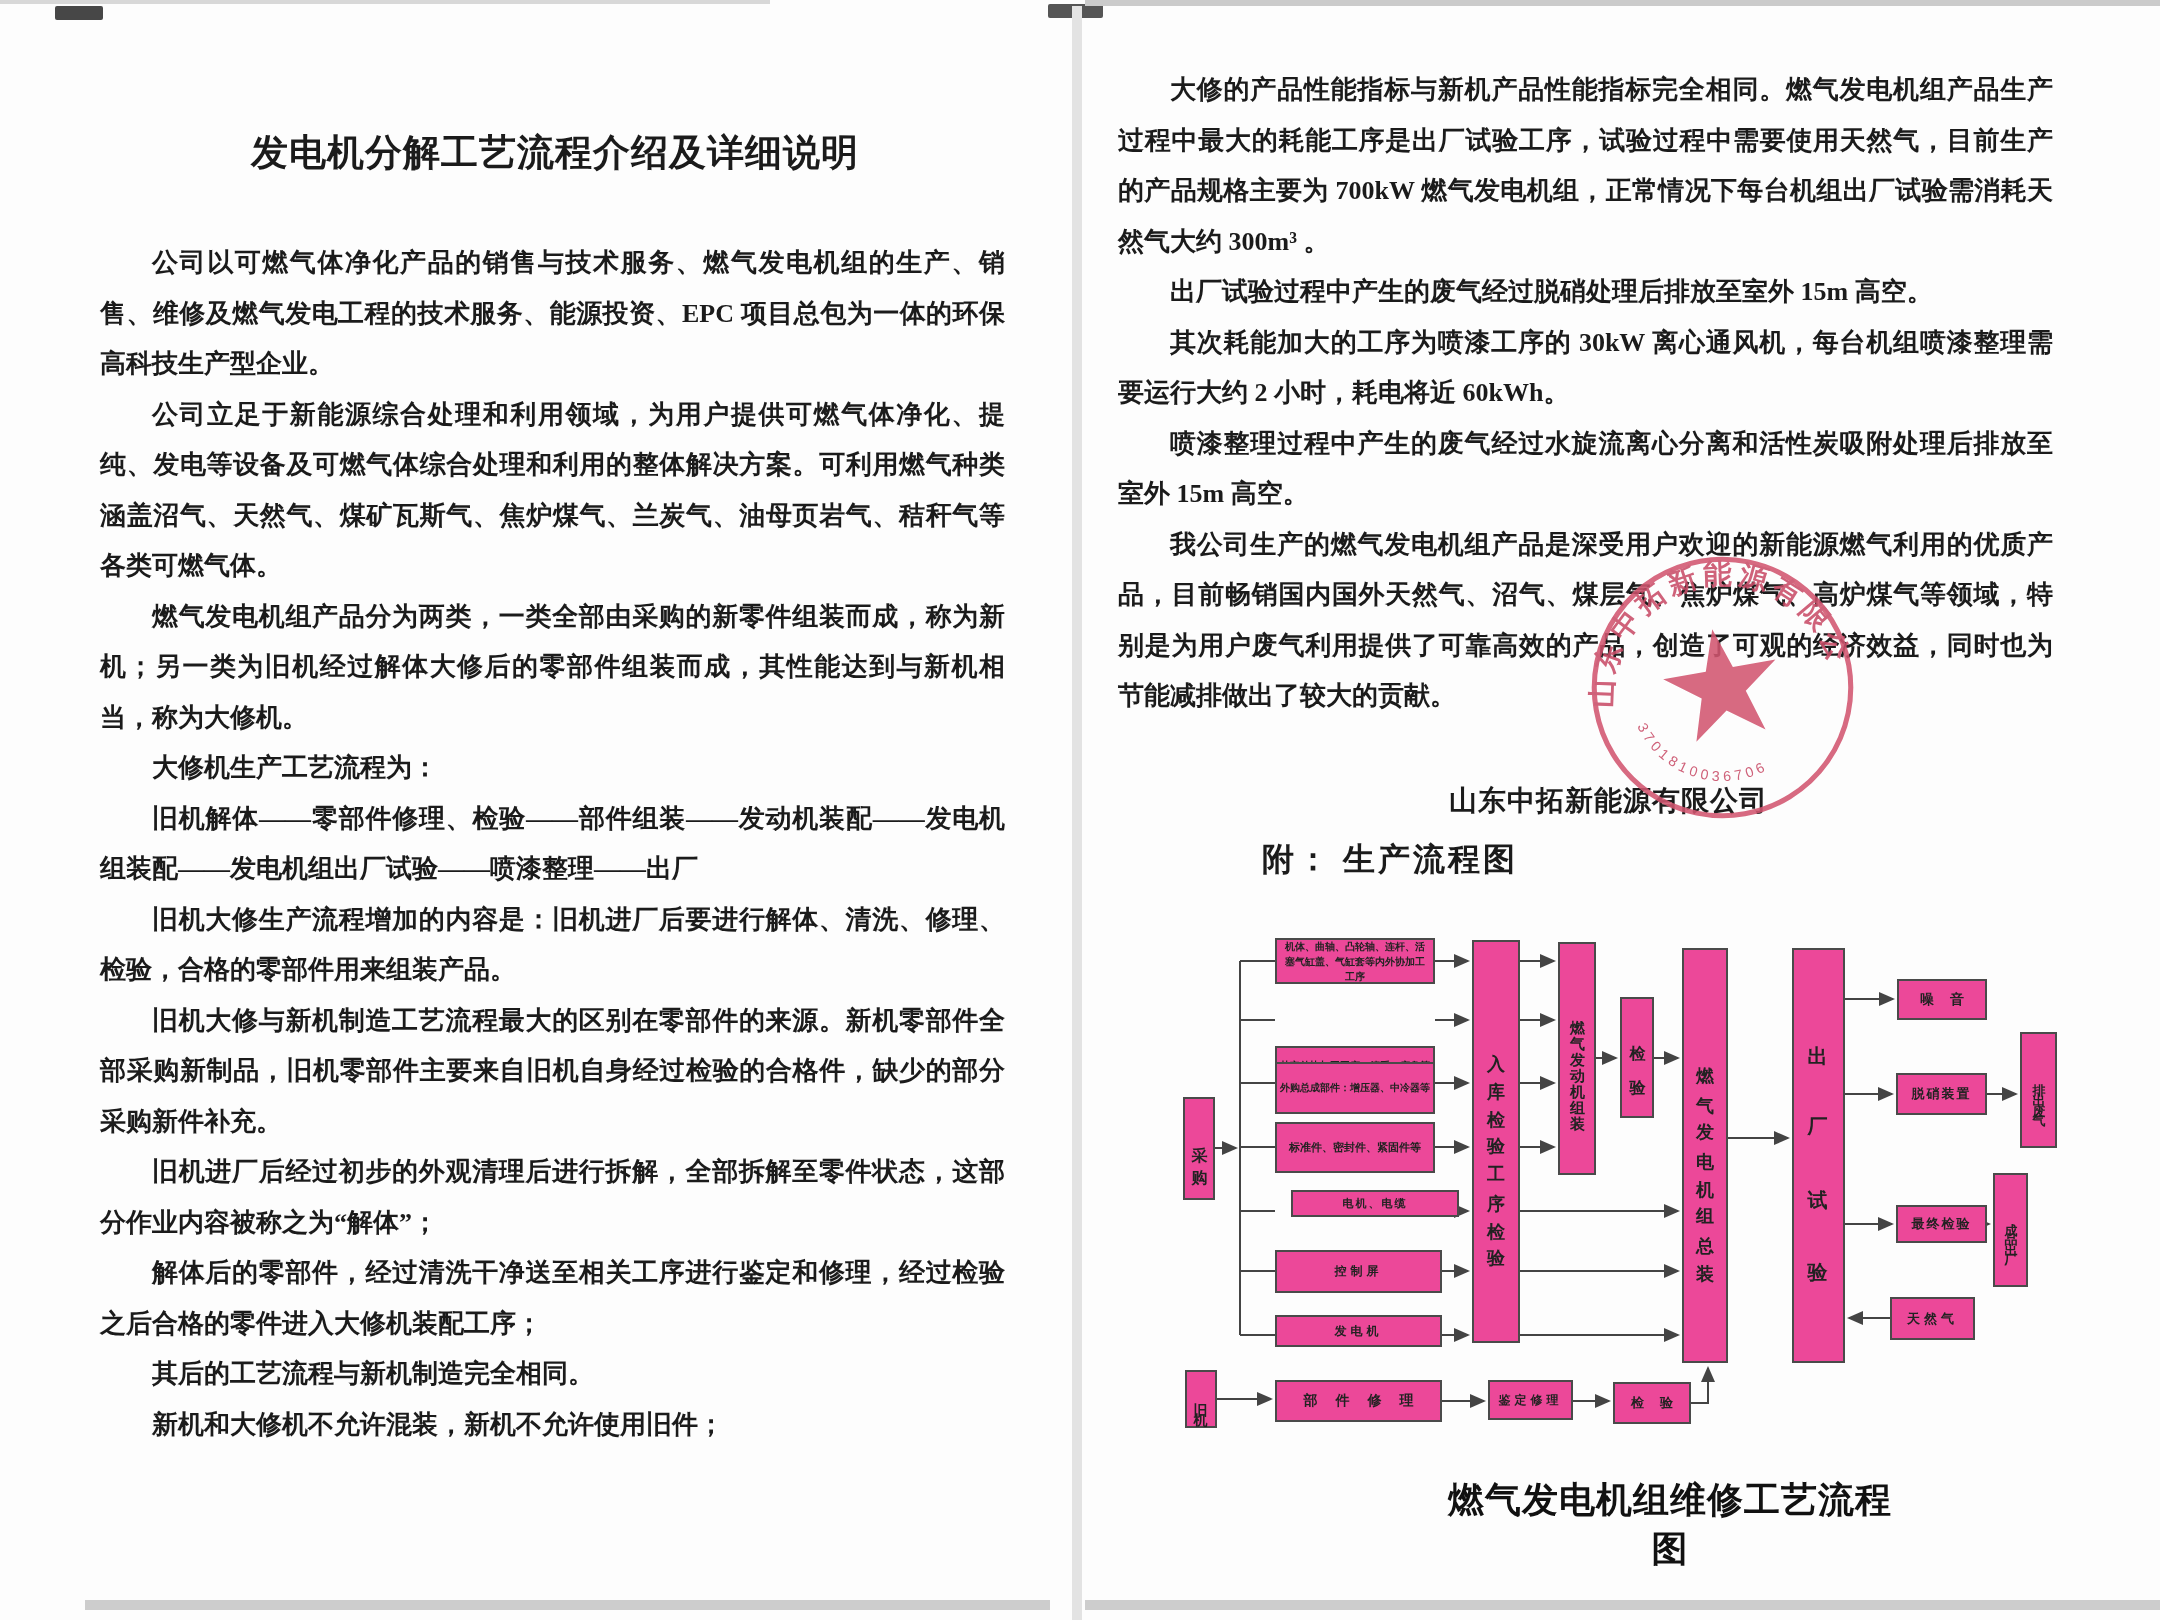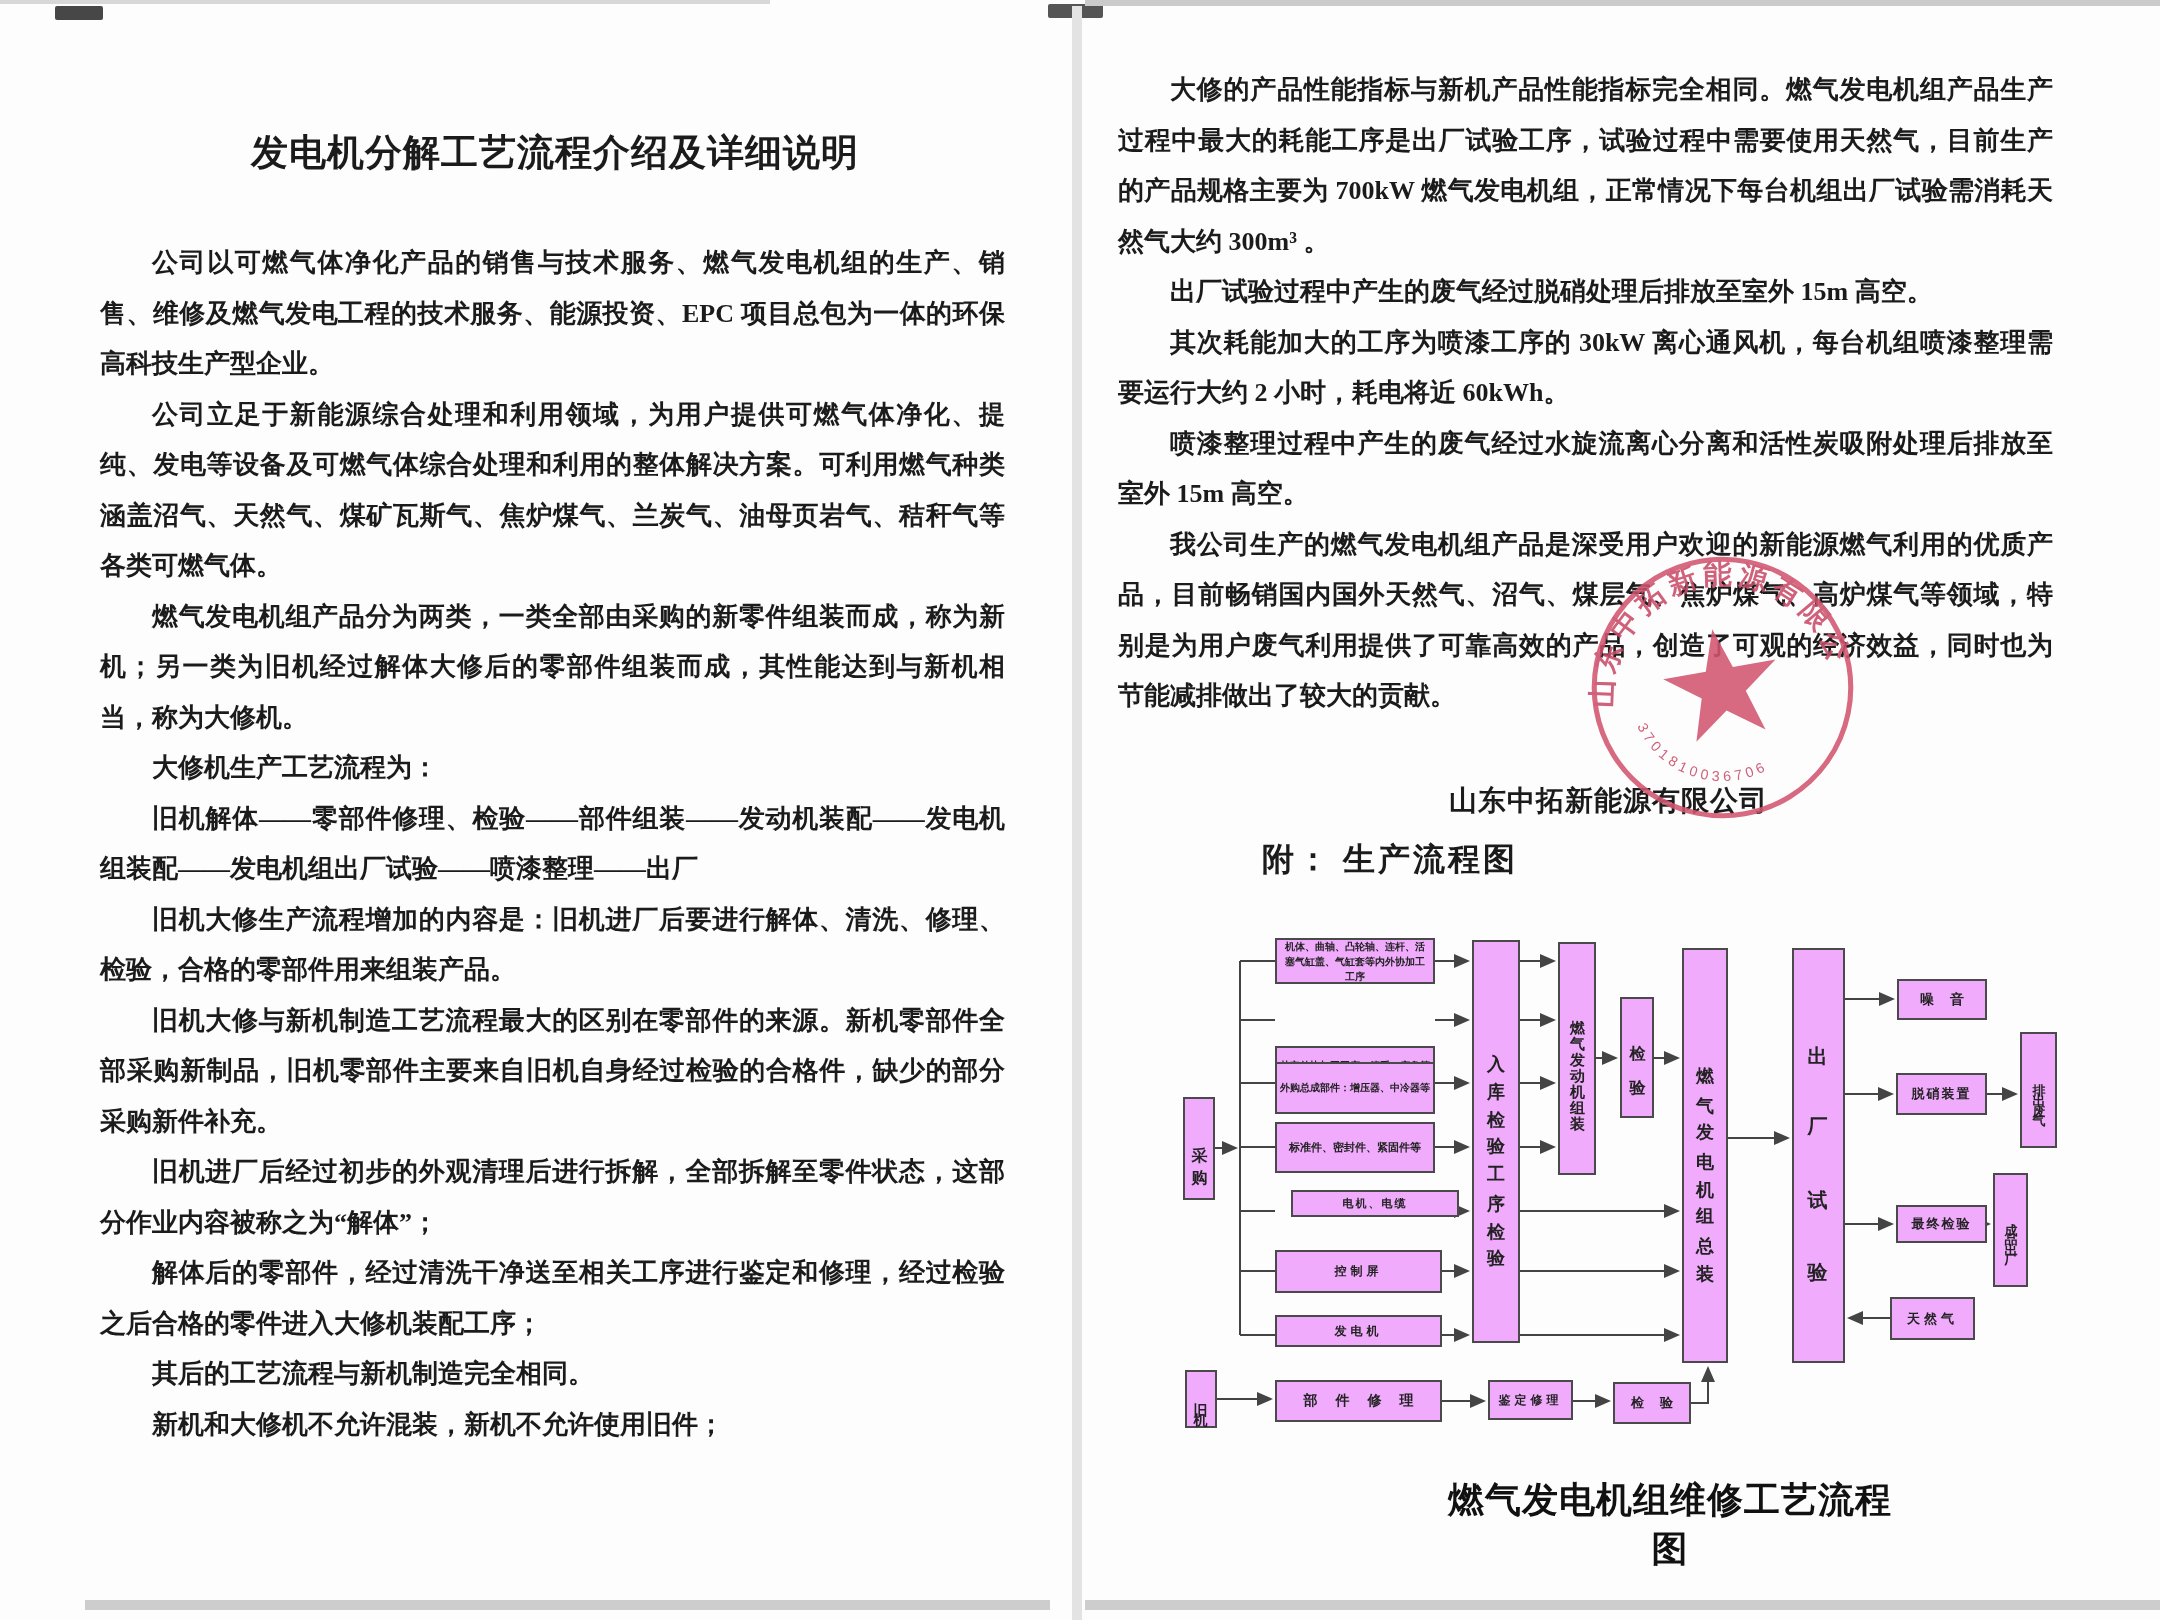--- a/index.html
+++ b/index.html
@@ -29,21 +29,21 @@
   .company-line{
     position:absolute;left:1449px;top:782px;
     font-size:28px;font-weight:600;letter-spacing:1px;
   }
   
   .stamp{position:absolute;left:1580px;top:545px;width:285px;height:285px;
          transform:rotate(-10deg);opacity:.88;pointer-events:none;}
   
   #flow{position:absolute;left:1180px;top:928px;width:950px;height:585px;}
   #flow .node{
-    position:absolute;border:2px solid #4a4a4a;background:#f0abfc;
+    position:absolute;border:2px solid #4a4a4a;background:#ec4899;
     display:flex;align-items:center;justify-content:center;
     font-weight:600;color:#222;text-align:center;box-sizing:border-box;
     font-family:"Liberation Sans","DejaVu Sans",sans-serif;
   }
   #flow .vbox{writing-mode:vertical-rl;text-orientation:upright;}
   #flow svg.wires{position:absolute;left:0;top:0;}
   .flow-caption{
     position:absolute;left:250px;top:548px;width:480px;
     font-size:36px;font-weight:bold;letter-spacing:1px;color:#111;
     font-family:"Liberation Sans","DejaVu Sans",sans-serif;text-align:center;

